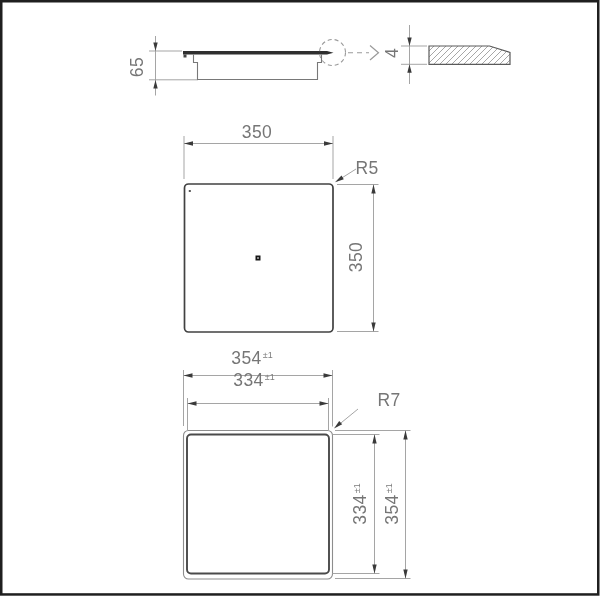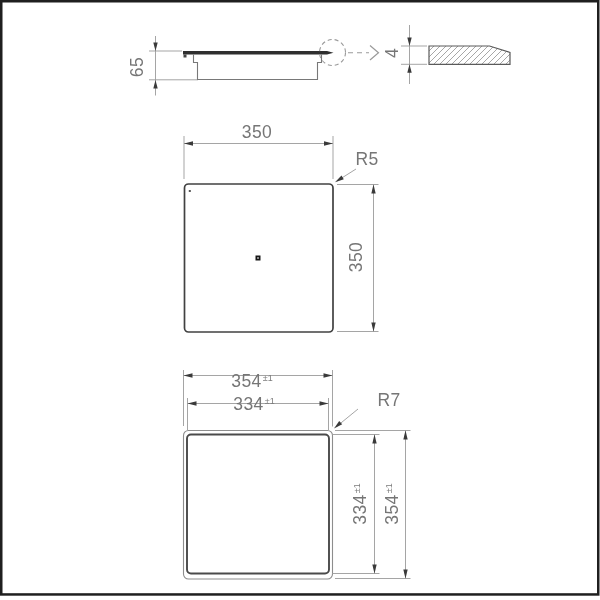--- a/index.html
+++ b/index.html
@@ -144,23 +144,23 @@
       </g>
       <polygon points="405.5,430.5 403.3,439.5 407.7,439.5" fill="#3a3a3a"></polygon>
       <polygon points="405.5,578.5 403.3,569.5 407.7,569.5" fill="#3a3a3a"></polygon>
     </g>
   </svg>
 
   <div class="lbl rot" style="left:138px;top:67px"><span>65</span></div>
   <div class="lbl rot" style="left:393px;top:53px"><span>4</span></div>
 
   <div class="lbl" style="left:257px;top:133px"><span>350</span></div>
-  <div class="lbl" style="left:367px;top:160px"><span>R5</span></div>
+  <div class="lbl" style="left:367px;top:169px"><span>R5</span></div>
   <div class="lbl rot" style="left:357px;top:257px"><span>350</span></div>
 
-  <div class="lbl" style="left:252px;top:382px"><span>354</span><span class="tol">±1</span></div>
-  <div class="lbl" style="left:254px;top:405px"><span>334</span><span class="tol">±1</span></div>
+  <div class="lbl" style="left:252px;top:359px"><span>354</span><span class="tol">±1</span></div>
+  <div class="lbl" style="left:254px;top:381px"><span>334</span><span class="tol">±1</span></div>
   <div class="lbl" style="left:389px;top:401px"><span>R7</span></div>
 
   <div class="lbl rot" style="left:361px;top:504px"><span>334</span><span class="tol">±1</span></div>
   <div class="lbl rot" style="left:393px;top:504px"><span>354</span><span class="tol">±1</span></div>
 
 </div>
 
 </body></html>

